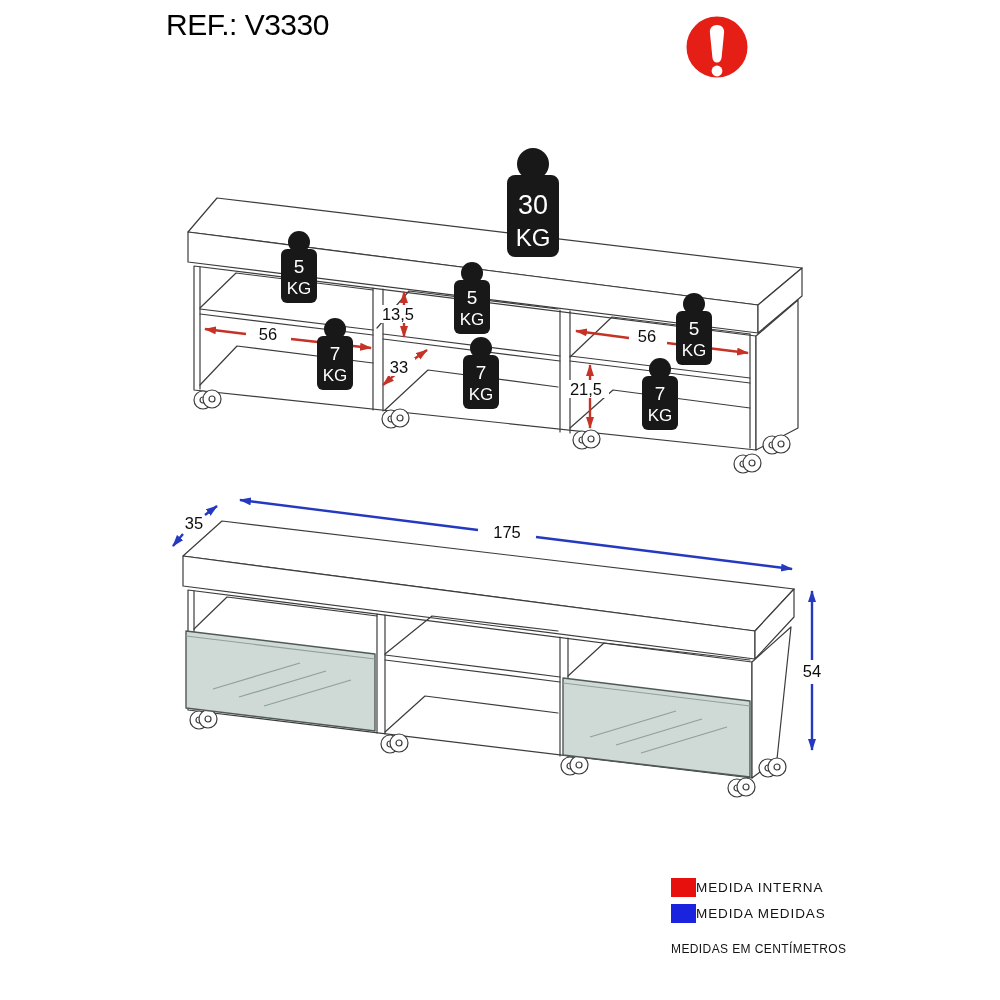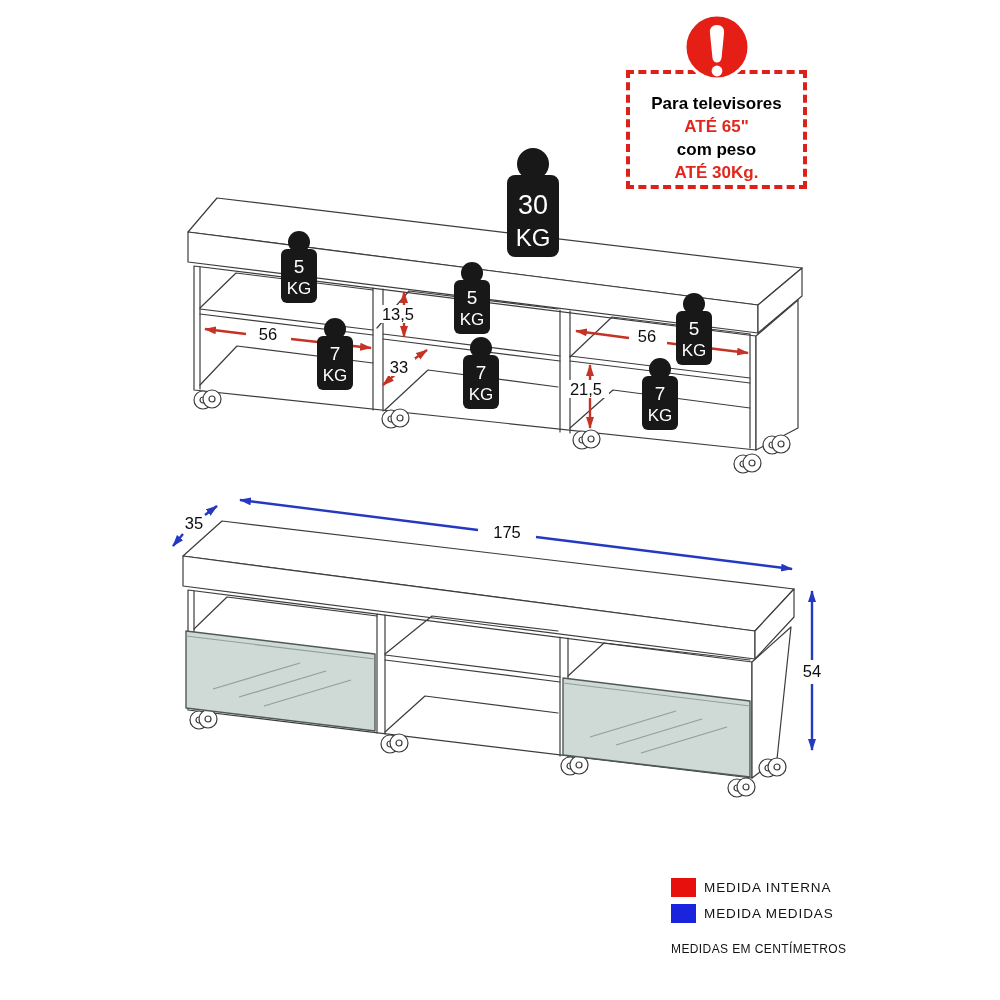--- a/index.html
+++ b/index.html
@@ -13,21 +13,21 @@
   
   .warning-box{position:absolute;left:626px;top:70px;width:181px;height:119px;
                border:4px dashed #dd2018;box-sizing:border-box;text-align:center;padding-top:18px;}
   .warn-line{font-size:17px;font-weight:700;line-height:23px;white-space:nowrap;}
   .warn-black{color:#000;}
   .warn-red{color:#e3261c;}
   .warning-icon{position:absolute;left:681px;top:11px;width:72px;height:72px;}
 
   
   .legend{position:absolute;left:671px;top:878px;}
-  .legend-row{display:flex;align-items:center;gap:8px;margin-bottom:7px;}
+  .legend-row{display:flex;align-items:center;margin-bottom:7px;}
   .swatch{width:25px;height:19px;display:inline-block;}
   .swatch-red{background:#e8100c;}
   .swatch-blue{background:#1a23dd;}
   .legend-label{font-size:13.5px;letter-spacing:0.9px;color:#141414;white-space:nowrap;}
   .legend-note{font-size:12px;letter-spacing:0.4px;color:#141414;margin-top:19px;white-space:nowrap;}
 
   
   .ln{fill:none;stroke:#3c3c3c;stroke-width:1.2;stroke-linejoin:round;stroke-linecap:round;}
   .face{fill:#ffffff;stroke:#3c3c3c;stroke-width:1.2;stroke-linejoin:round;}
   .glass{fill:#cfd9d5;stroke:#4f5a57;stroke-width:1.4;stroke-linejoin:round;}
@@ -259,27 +259,22 @@
         <path d="M812,684 L812,750" marker-end="url(#ahb)"></path>
       </g>
       <g>
         <text class="ml" x="194" y="523">35</text>
         <text class="ml" x="507" y="532">175</text>
         <text class="ml" x="812" y="671">54</text>
       </g>
     </g>
   </svg>
 
-
-  <div class="warning-box">
-    <div class="warn-line warn-black">Para televisores</div>
-    <div class="warn-line warn-red">ATÉ 65"</div>
-    <div class="warn-line warn-black">com peso</div>
-    <div class="warn-line warn-red">ATÉ 30Kg.</div>
-  </div>
+  <div class="ref-title">REF.: V3330</div>
+
   <div class="warning-icon">
     <svg width="72" height="72" viewBox="0 0 72 72">
       <circle cx="36" cy="36" r="32" fill="#e51e16" stroke="#ffffff" stroke-width="3"></circle>
       <path d="M36,14 C40.5,14 43.5,17.2 43.1,21.4 L40.6,46.5 C40.3,49.6 38.5,51.6 36,51.6 C33.5,51.6 31.7,49.6 31.4,46.5 L28.9,21.4 C28.5,17.2 31.5,14 36,14 Z" fill="#ffffff"></path>
       <circle cx="36" cy="60" r="5.4" fill="#ffffff"></circle>
     </svg>
   </div>
 
   <div class="legend">
     <div class="legend-row">

